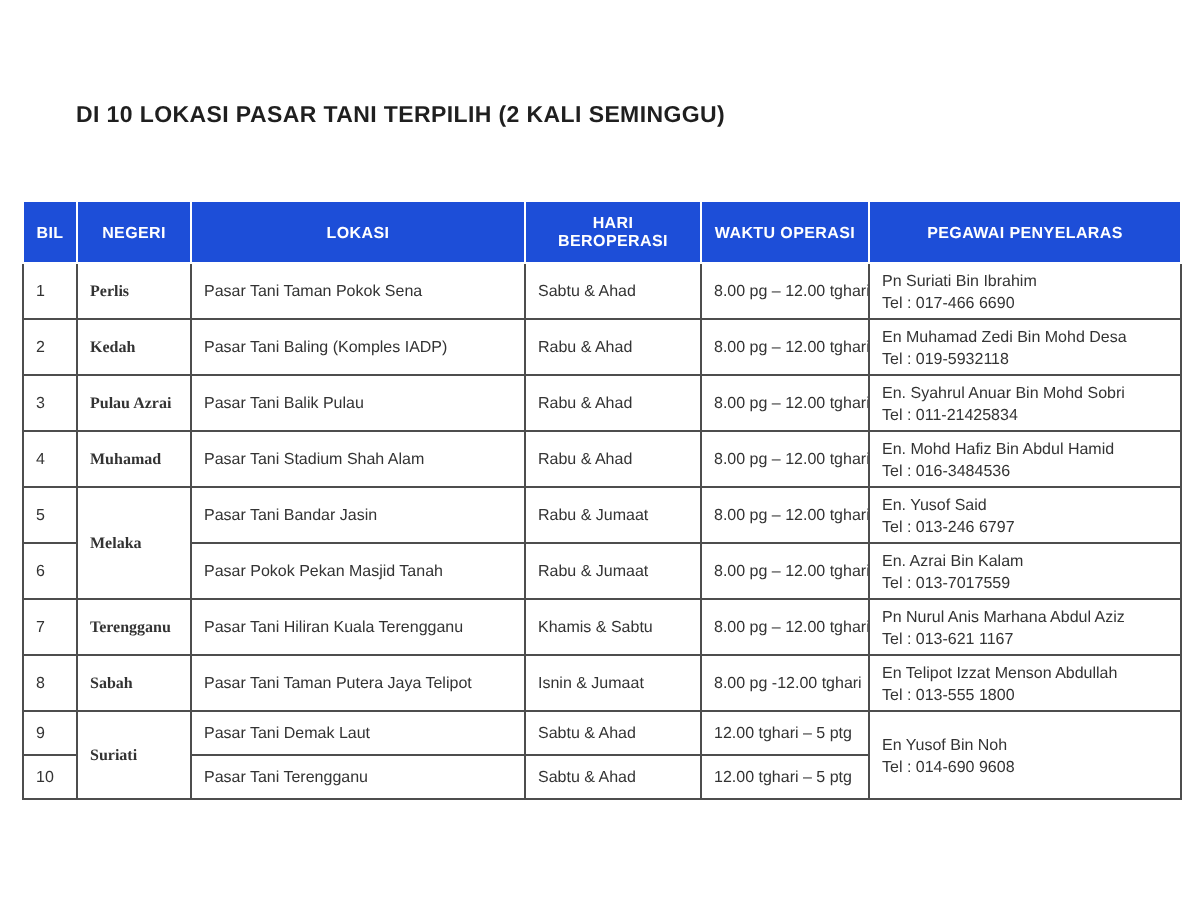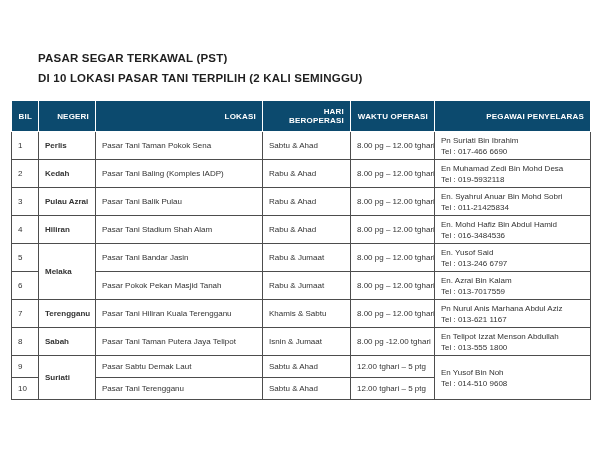--- a/index.html
+++ b/index.html
@@ -12,52 +12,51 @@
   .title-block {
     position:absolute; left:38px; top:48px;
     font-weight:bold; font-size:11.5px; color:#1f1f1f;
     line-height:20px; letter-spacing:0.2px;
   }
   table.pst {
     position:absolute; left:11px; top:100px;
     width:579px; border-collapse:collapse; table-layout:fixed;
   }
   table.pst th {
-    background:#0c4a6e; color:#ffffff;
-    font-size:8px; font-weight:bold; text-align:right;
+    background:#1d4ed8; color:#ffffff;
+    font-size:8px; font-weight:bold; text-align:center;
     padding:6px 6px; border:1.5px solid #ffffff;
     text-transform:uppercase; letter-spacing:0.2px;
     height:11px;
   }
   table.pst td {
     border:1px solid #4d4d4d;
     font-size:8px; color:#333333;
     padding:2px 6px; vertical-align:middle;
     line-height:11px;
     overflow:hidden; white-space:nowrap;
   }
   table.pst tbody tr { height:28px; }
   table.pst tbody tr:nth-child(n+9) { height:22px; }
   td.c-bil { padding-left:7px; }
-  td.c-negeri { font-weight:bold; }
+  td.c-negeri { font-weight:bold;font-family:Liberation Serif, serif; }
   td.c-pegawai div { line-height:11px; }
   col.w-bil { width:27px; }
   col.w-negeri { width:57px; }
   col.w-lokasi { width:167px; }
   col.w-hari { width:88px; }
   col.w-waktu { width:84px; }
   col.w-pegawai { width:156px; }
 </style>
 </head>
 <body>
 
 <div class="page">
 
   <div class="title-block">
-    <div>PASAR SEGAR TERKAWAL (PST)</div>
     <div>DI 10 LOKASI PASAR TANI TERPILIH (2 KALI SEMINGGU)</div>
   </div>
 
   <table class="pst">
     <colgroup>
       <col class="w-bil">
         <col class="w-negeri">
         <col class="w-lokasi">
       <col class="w-hari">
         <col class="w-waktu">
@@ -102,21 +101,21 @@
           <td class="c-lokasi">Pasar Tani Balik Pulau</td>
           <td class="c-hari">Rabu &amp; Ahad</td>
           <td class="c-waktu">8.00 pg – 12.00 tghari</td>
           <td class="c-pegawai">
             <div>En. Syahrul Anuar Bin Mohd Sobri</div>
             <div>Tel : 011-21425834</div>
           </td>
         </tr>
         <tr>
           <td class="c-bil">4</td>
-          <td class="c-negeri">Hiliran</td>
+          <td class="c-negeri">Muhamad</td>
           <td class="c-lokasi">Pasar Tani Stadium Shah Alam</td>
           <td class="c-hari">Rabu &amp; Ahad</td>
           <td class="c-waktu">8.00 pg – 12.00 tghari</td>
           <td class="c-pegawai">
             <div>En. Mohd Hafiz Bin Abdul Hamid</div>
             <div>Tel : 016-3484536</div>
           </td>
         </tr>
         <tr>
           <td class="c-bil">5</td>
@@ -157,26 +156,26 @@
           <td class="c-hari">Isnin &amp; Jumaat</td>
           <td class="c-waktu">8.00 pg -12.00 tghari</td>
           <td class="c-pegawai">
             <div>En Telipot Izzat Menson Abdullah</div>
             <div>Tel : 013-555 1800</div>
           </td>
         </tr>
         <tr>
           <td class="c-bil">9</td>
           <td class="c-negeri" rowspan="2">Suriati</td>
-          <td class="c-lokasi">Pasar Sabtu Demak Laut</td>
+          <td class="c-lokasi">Pasar Tani Demak Laut</td>
           <td class="c-hari">Sabtu &amp; Ahad</td>
           <td class="c-waktu">12.00 tghari – 5 ptg</td>
           <td class="c-pegawai" rowspan="2">
             <div>En Yusof Bin Noh</div>
-            <div>Tel : 014-510 9608</div>
+            <div>Tel : 014-690 9608</div>
           </td>
         </tr>
         <tr>
           <td class="c-bil">10</td>
           <td class="c-lokasi">Pasar Tani Terengganu</td>
           <td class="c-hari">Sabtu &amp; Ahad</td>
           <td class="c-waktu">12.00 tghari – 5 ptg</td>
         </tr>
       </tbody>
   </table>

